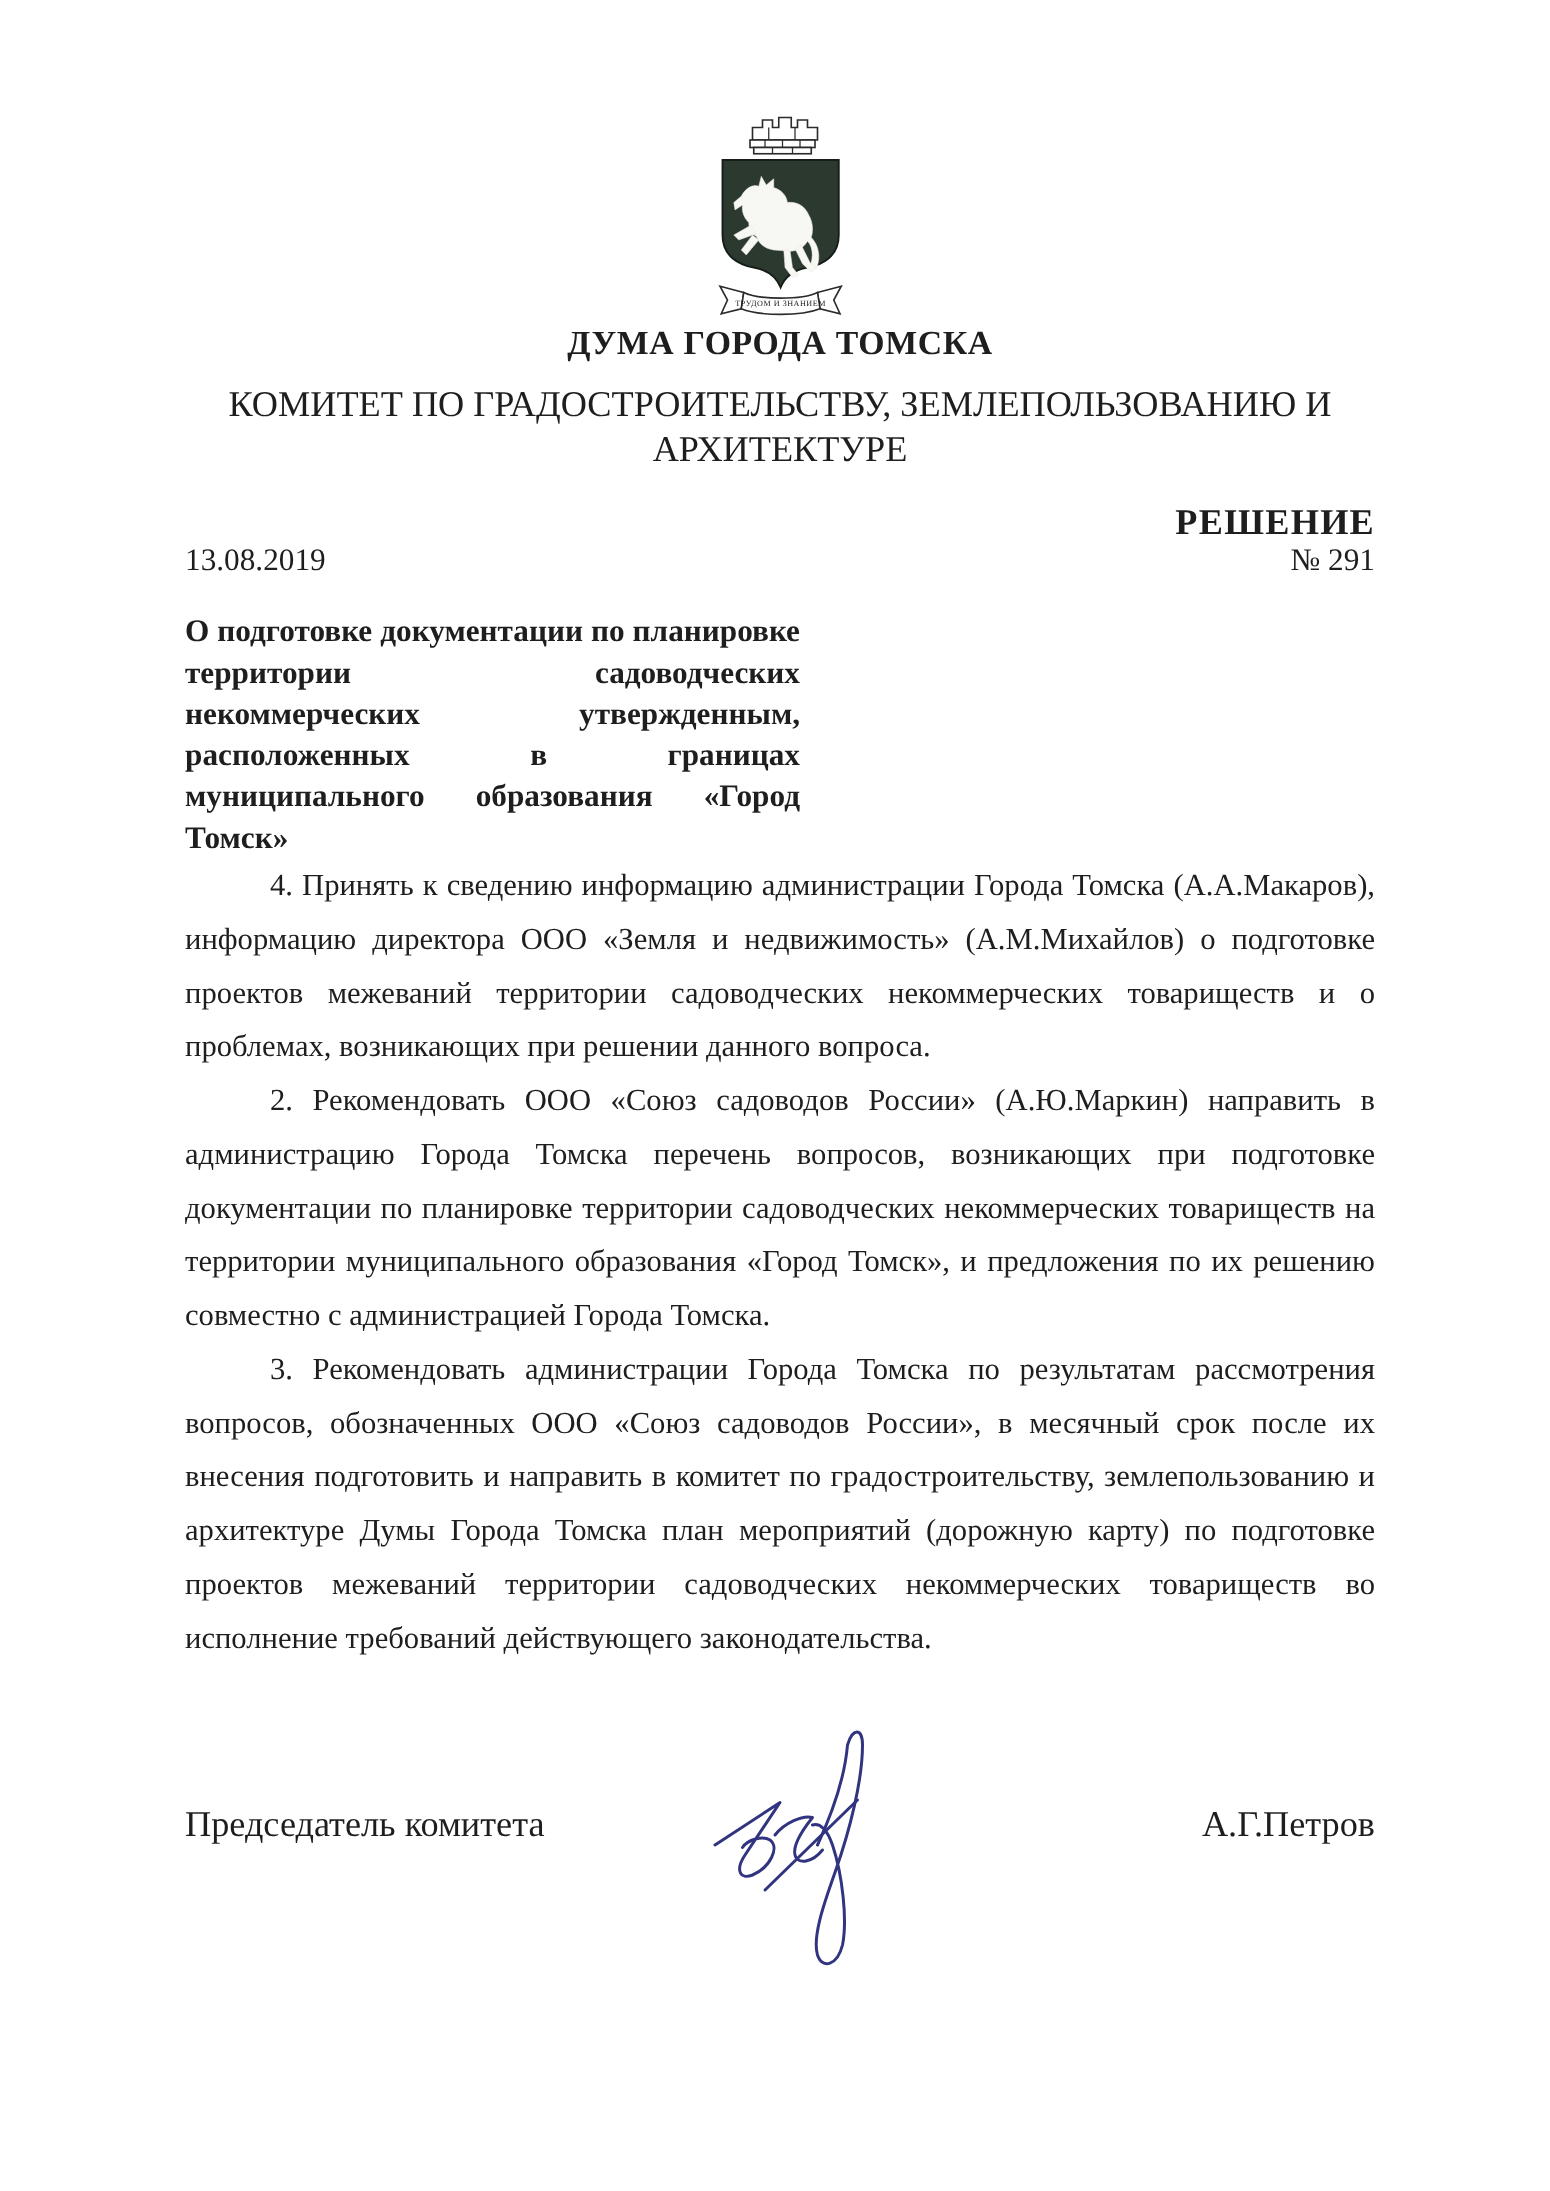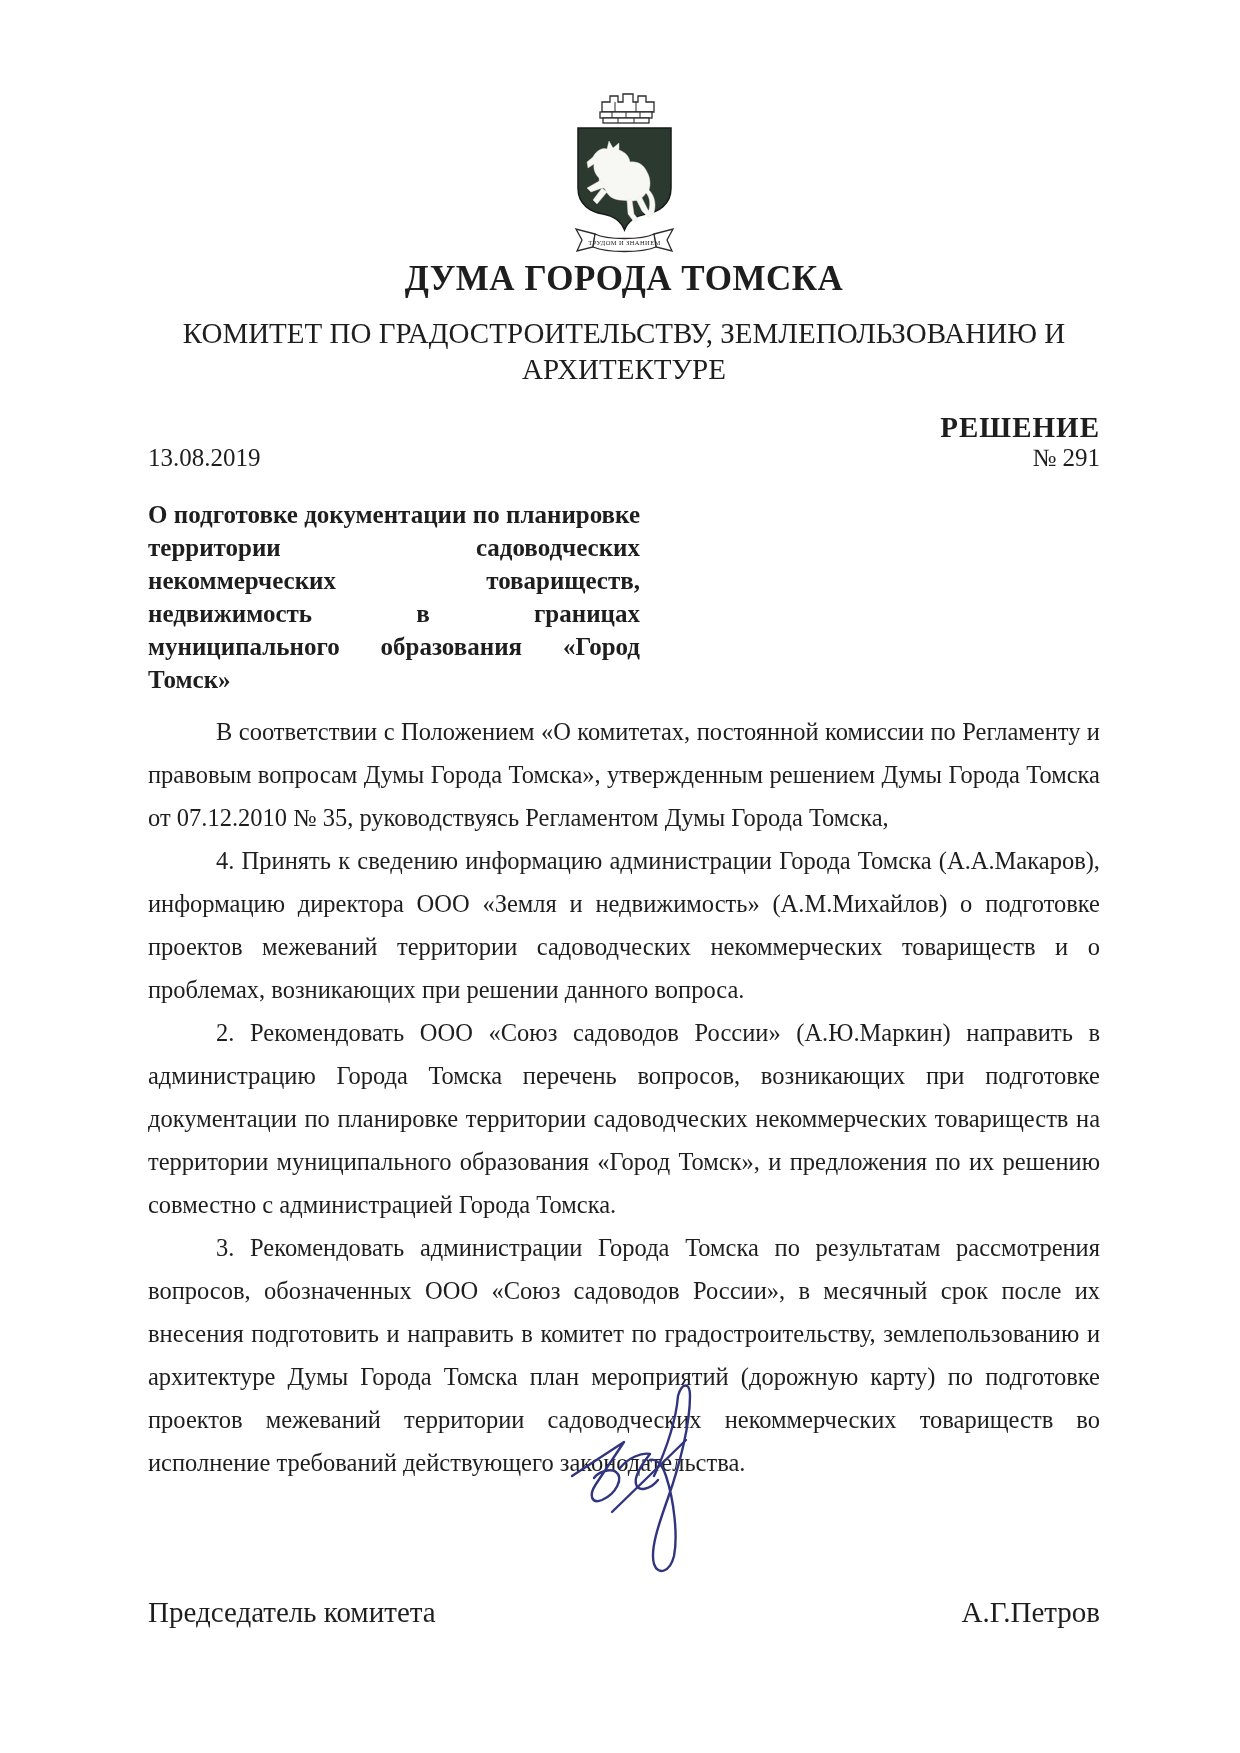--- a/index.html
+++ b/index.html
@@ -12,21 +12,21 @@
     box-sizing: border-box;
     padding: 88px 140px 0 148px;
     font-family: "Liberation Serif", "DejaVu Serif", serif;
     color: #1e1e1e;
     overflow: hidden;
   }
   .emblem { display: block; margin: 0 auto; }
   .org-name {
     margin: 6px 0 12px 0;
     text-align: center;
-    font-size: 35px;
+    font-size: 27px;
     font-weight: bold;
     letter-spacing: 0.5px;
   }
   .committee-name {
     margin: 16px auto 0 auto;
     max-width: 920px;
     text-align: center;
     font-size: 29px;
     font-weight: normal;
     line-height: 36px;
@@ -134,23 +134,22 @@
 
   <div class="committee-name">КОМИТЕТ ПО ГРАДОСТРОИТЕЛЬСТВУ, ЗЕМЛЕПОЛЬЗОВАНИЮ И АРХИТЕКТУРЕ</div>
 
   <div class="doc-type">РЕШЕНИЕ</div>
 
   <div class="meta-row">
     <span>13.08.2019</span>
     <span>№ 291</span>
   </div>
 
-  <div class="subject">О подготовке документации по планировке территории садоводческих некоммерческих товариществ, недвижимость в границах муниципального образования «Город Томск»</div>
+  <div class="subject">О подготовке документации по планировке территории садоводческих некоммерческих утвержденным, расположенных в границах муниципального образования «Город Томск»</div>
 
-  <p class="body-par preamble">В соответствии с Положением «О комитетах, постоянной комиссии по Регламенту и правовым вопросам Думы Города Томска», утвержденным решением Думы Города Томска от 07.12.2010 № 35, руководствуясь Регламентом Думы Города Томска,</p>
 
 
   <p class="body-par">4. Принять к сведению информацию администрации Города Томска (А.А.Макаров), информацию директора ООО «Земля и недвижимость» (А.М.Михайлов) о подготовке проектов межеваний территории садоводческих некоммерческих товариществ и о проблемах, возникающих при решении данного вопроса.</p>
   <p class="body-par">2. Рекомендовать ООО «Союз садоводов России» (А.Ю.Маркин) направить в администрацию Города Томска перечень вопросов, возникающих при подготовке документации по планировке территории садоводческих некоммерческих товариществ на территории муниципального образования «Город Томск», и предложения по их решению совместно с администрацией Города Томска.</p>
   <p class="body-par">3. Рекомендовать администрации Города Томска по результатам рассмотрения вопросов, обозначенных ООО «Союз садоводов России», в месячный срок после их внесения подготовить и направить в комитет по градостроительству, землепользованию и архитектуре Думы Города Томска план мероприятий (дорожную карту) по подготовке проектов межеваний территории садоводческих некоммерческих товариществ во исполнение требований действующего законодательства.</p>
 
   <div class="signature-row">
     <span>Председатель комитета</span>
     <span>А.Г.Петров</span>
   </div>

